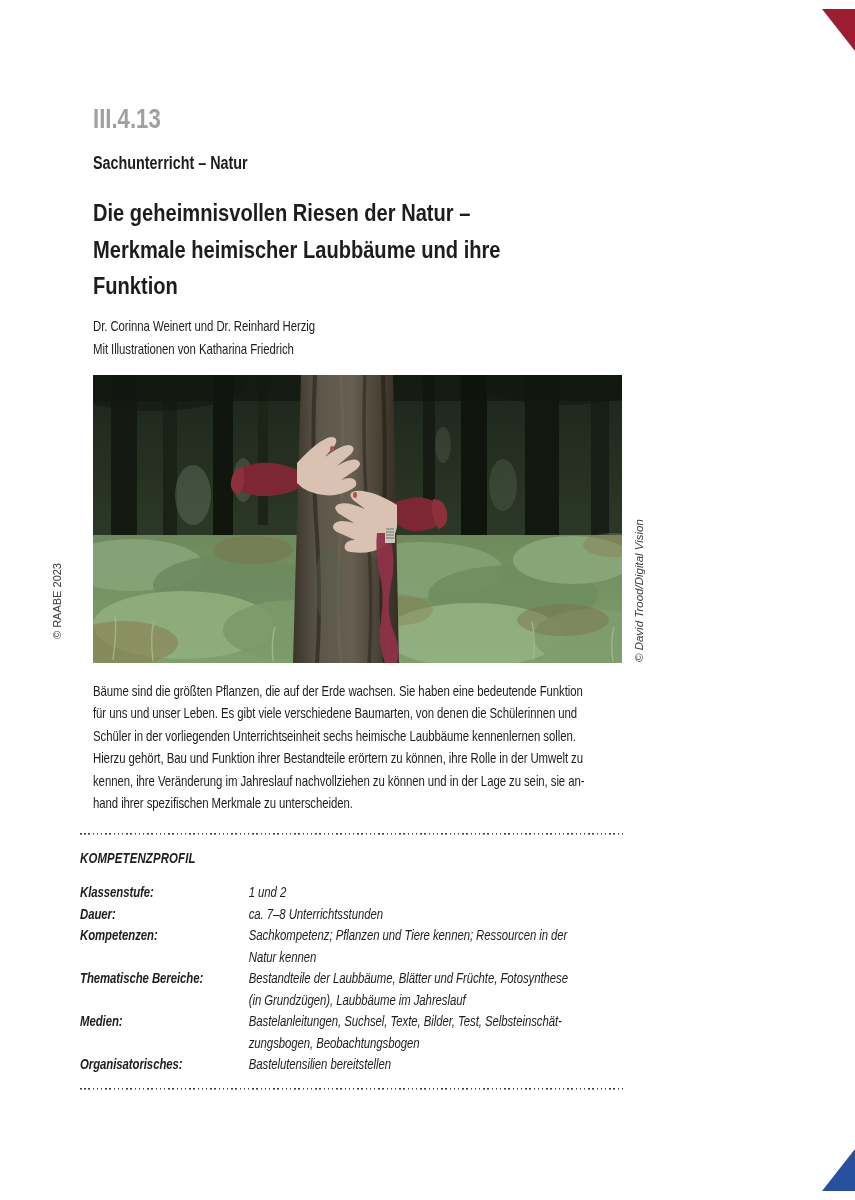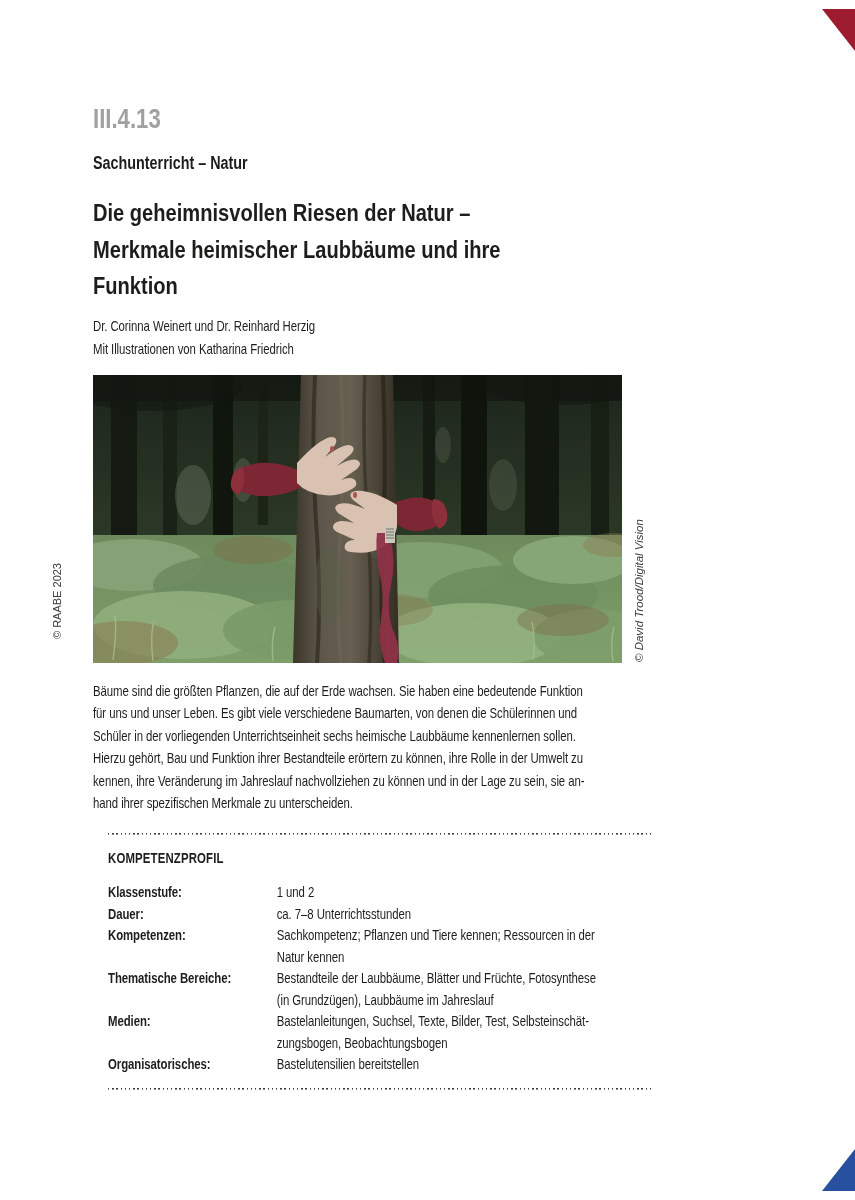--- a/index.html
+++ b/index.html
@@ -45,21 +45,21 @@
   }
   .raabe{left:2px;top:578px;width:110px;text-align:left;}
   .credit{left:554px;top:571px;width:170px;text-align:left;font-style:italic;font-size:11.5px;}
 
   .intro{
     position:absolute;left:93px;top:680px;width:730px;
     font-size:15px;line-height:22.4px;
     white-space:pre-line;
   }
 
-  .profile-box{position:absolute;left:108px;top:833px;width:546px;}
+  .profile-box{position:absolute;left:80px;top:833px;width:546px;font-style:italic;}
   .dotted-rule{
     height:2px;width:100%;
     background-image:repeating-linear-gradient(90deg,#3c3c3b 0 1.5px,transparent 1.5px 4.2px);
     background-size:100% 1.6px;background-repeat:no-repeat;background-position:0 0;
   }
   .profile-inner{padding:13px 0 13px 0;width:718px;}
   .profile-heading{
     font-size:15px;font-weight:700;line-height:20px;margin:0 0 13px 0;
     letter-spacing:0.2px;
   }

